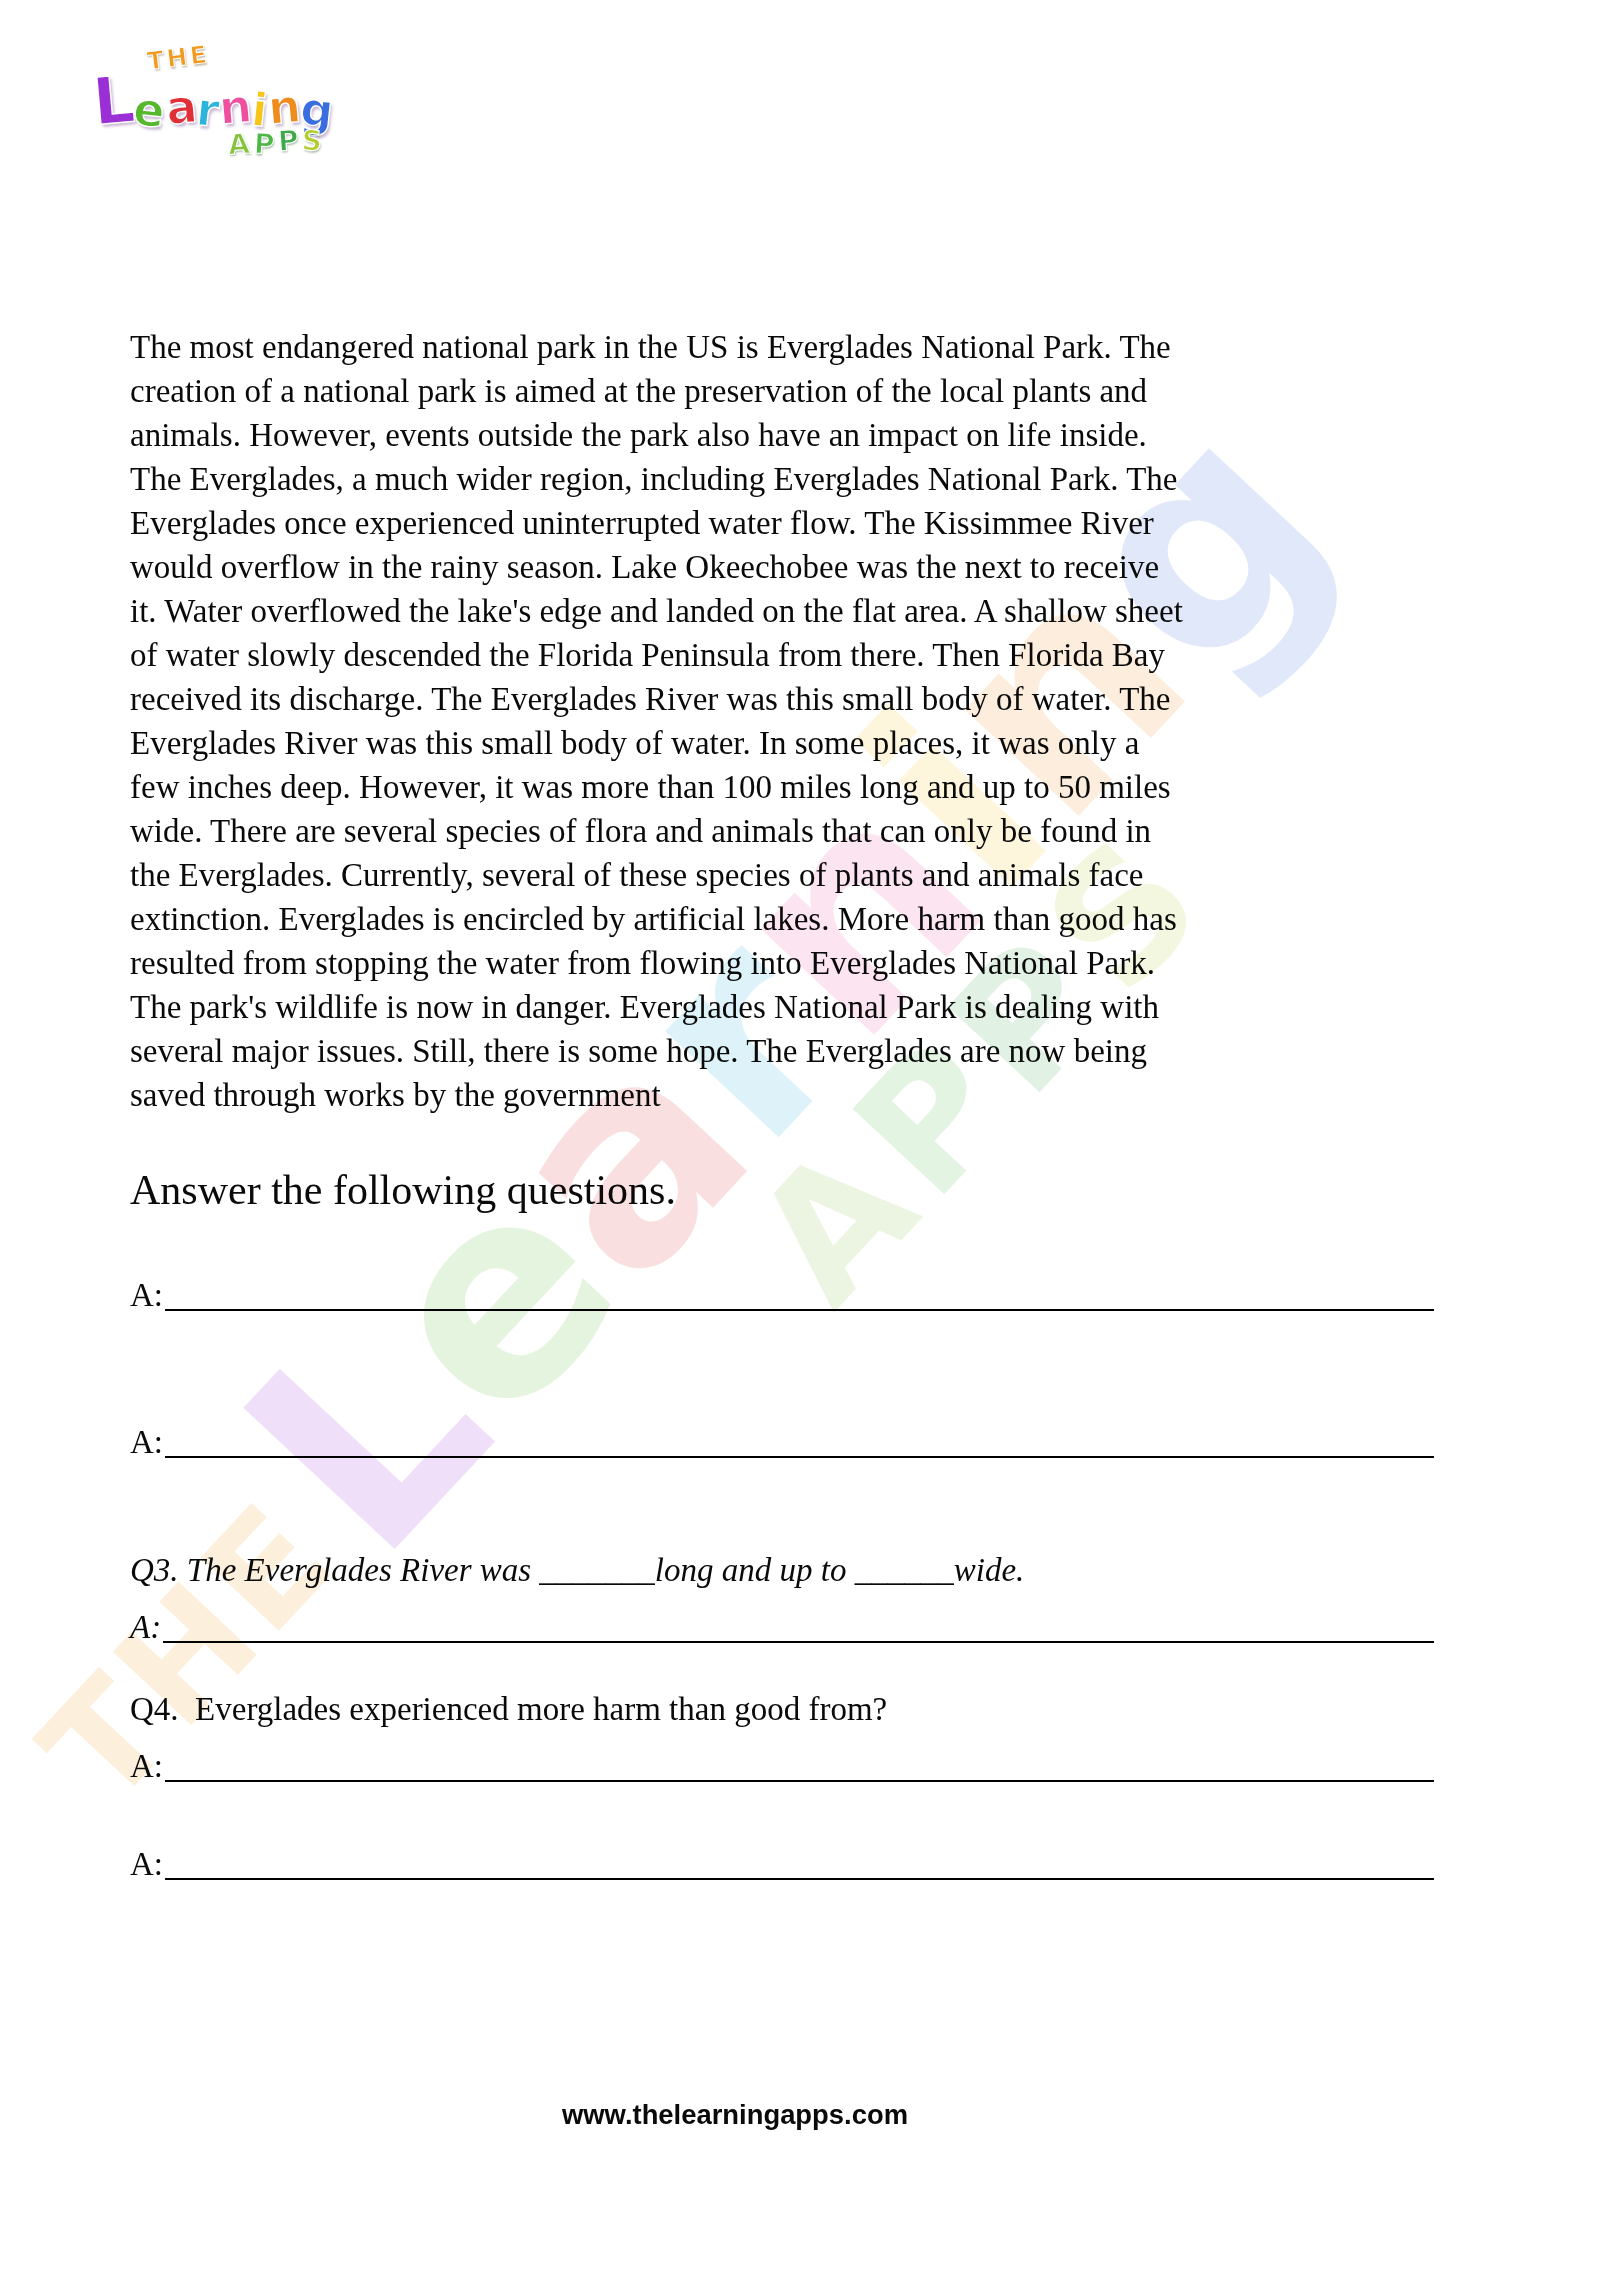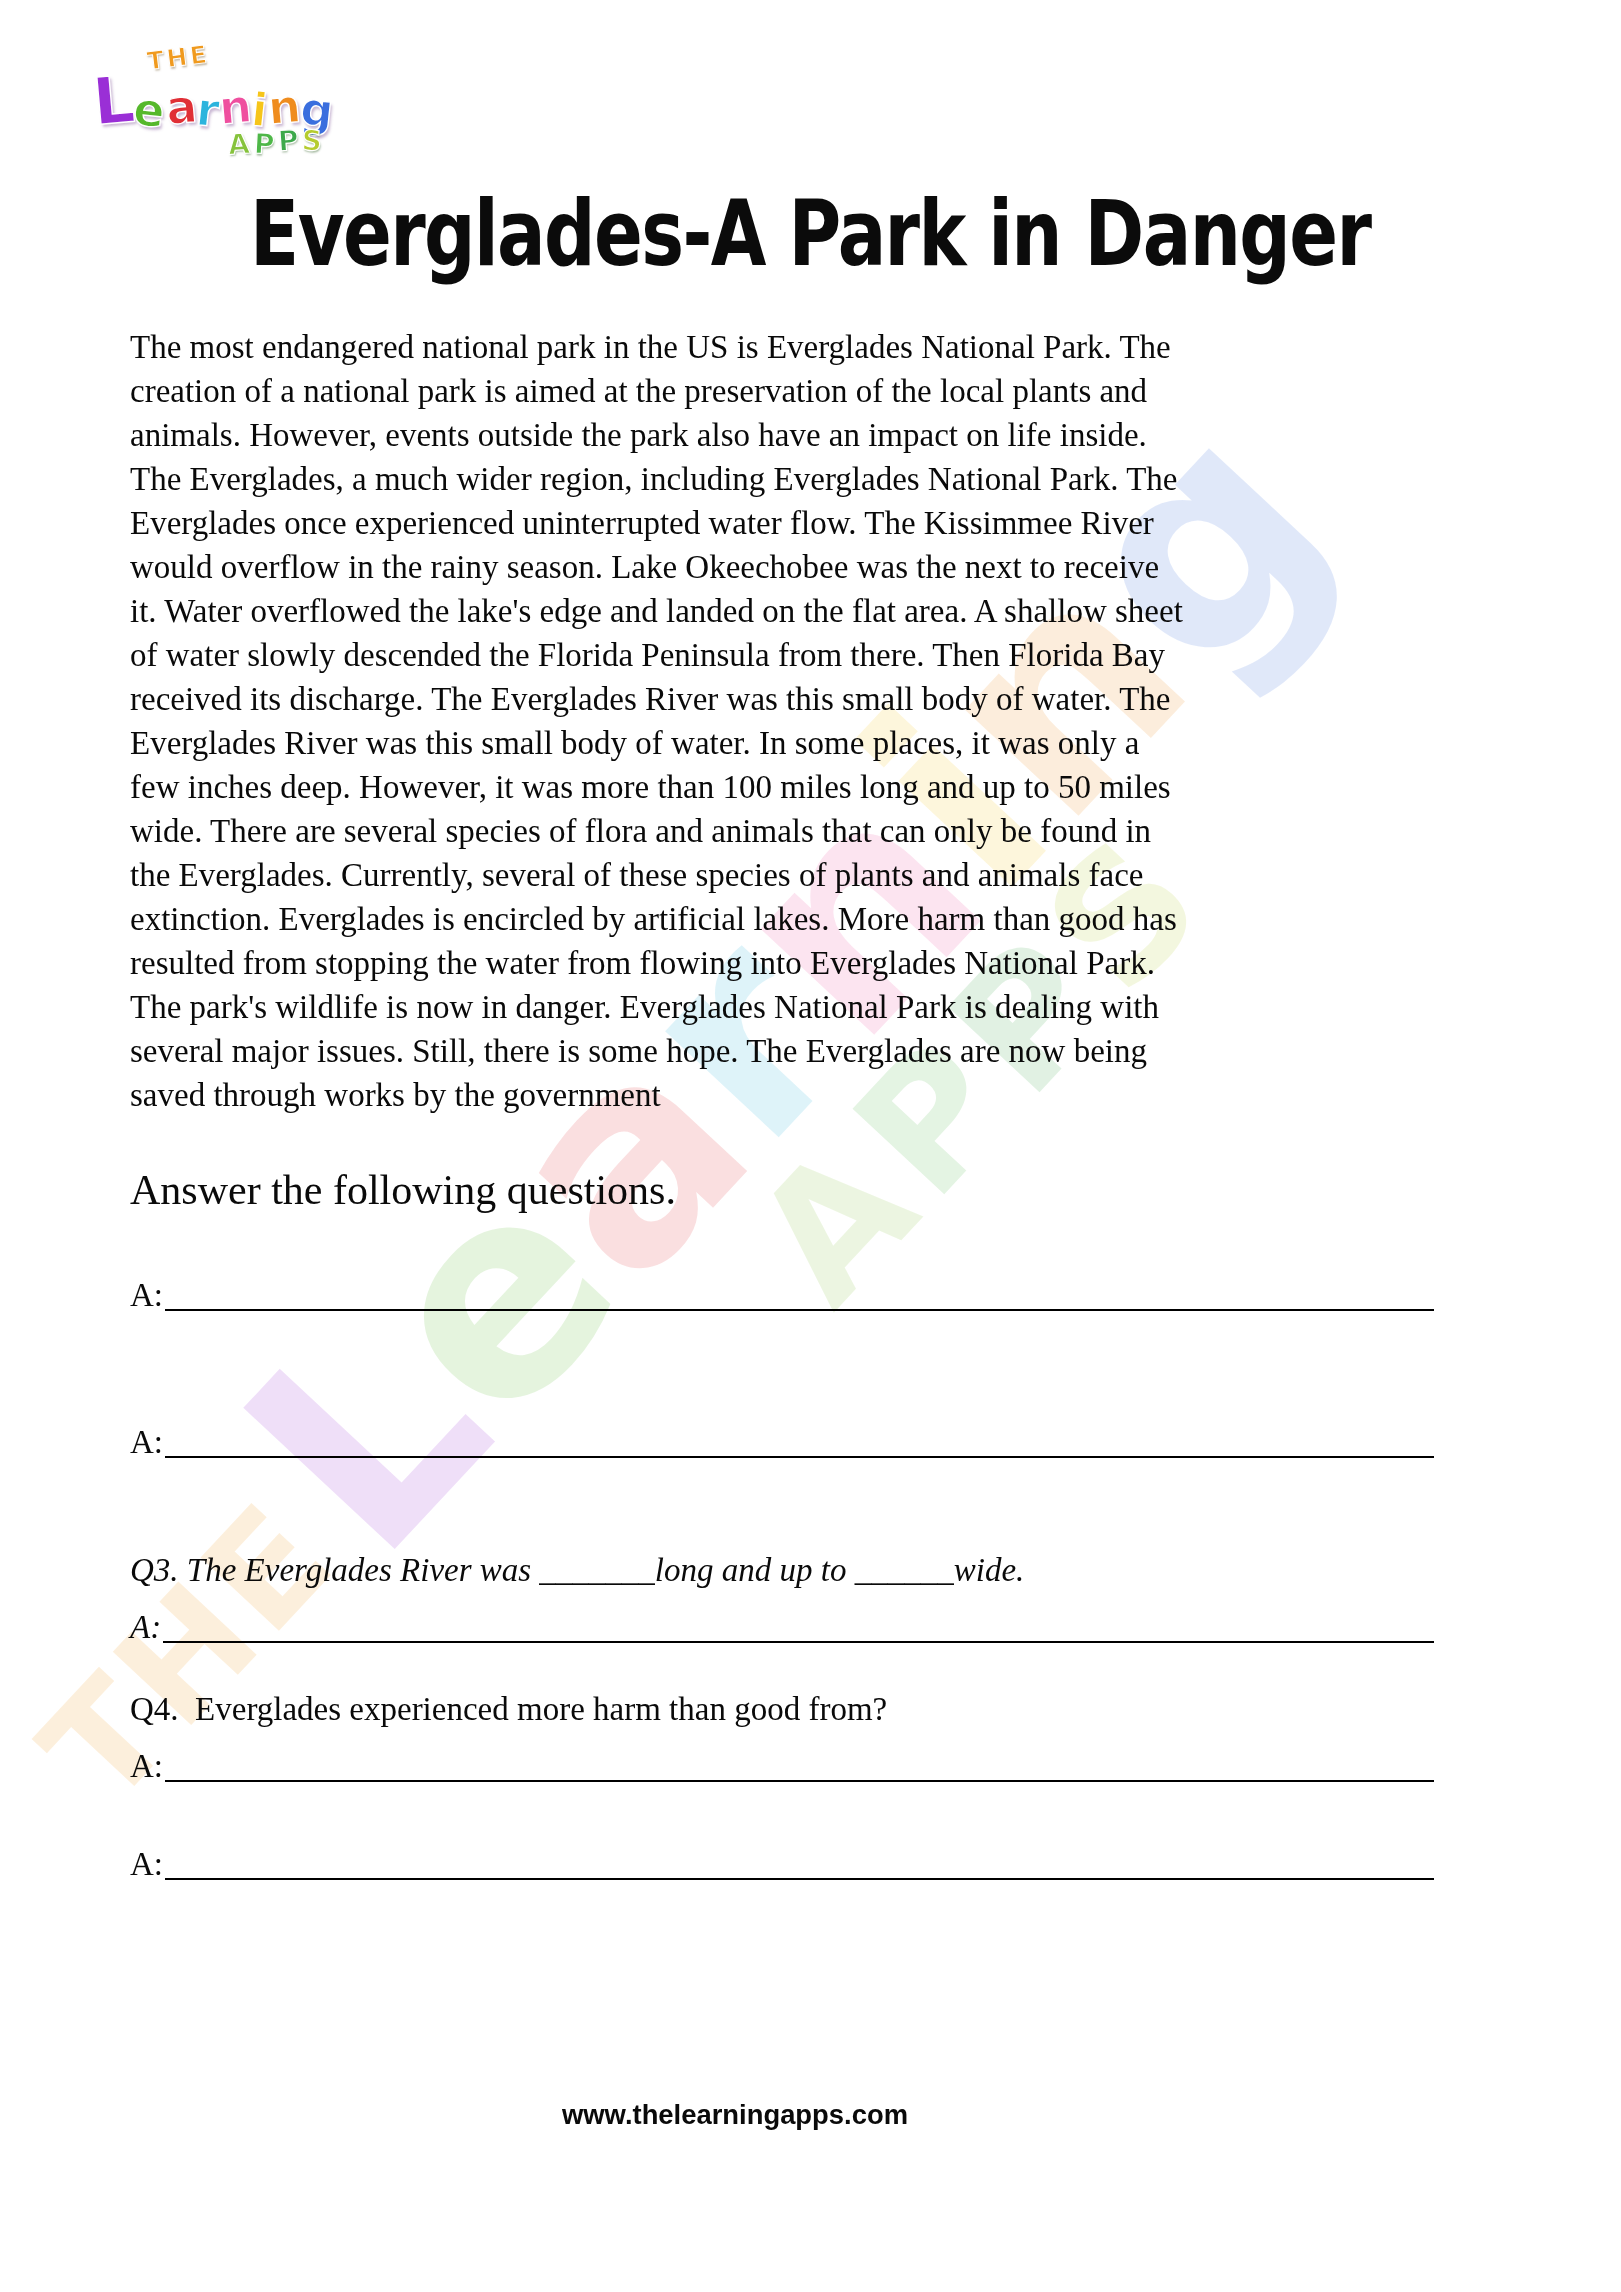--- a/index.html
+++ b/index.html
@@ -114,23 +114,20 @@
     <div class="wm-main"><span class="wm-the" style="color: rgb(240, 154, 30);">THE</span><span style="color: rgb(154, 47, 214);">L</span><span style="color: rgb(86, 184, 44);">e</span><span style="color: rgb(224, 47, 54);">a</span><span style="color: rgb(44, 180, 221);">r</span><span style="color: rgb(239, 79, 159);">n</span><span style="color: rgb(246, 197, 26);">i</span><span style="color: rgb(239, 140, 30);">n</span><span style="color: rgb(58, 110, 222);">g</span></div>
     <div class="wm-apps"><span style="color: rgb(134, 195, 60);">A</span><span style="color: rgb(78, 183, 72);">P</span><span style="color: rgb(61, 169, 75);">P</span><span style="color: rgb(181, 204, 47);">S</span></div>
   </div>
 
   <header class="logo">
     <div class="logo-the" style="color: rgb(240, 154, 30);">THE</div>
     <div class="logo-learning"><span style="color: rgb(154, 47, 214);">L</span><span style="color: rgb(86, 184, 44);">e</span><span style="color: rgb(224, 47, 54);">a</span><span style="color: rgb(44, 180, 221);">r</span><span style="color: rgb(239, 79, 159);">n</span><span style="color: rgb(246, 197, 26);">i</span><span style="color: rgb(239, 140, 30);">n</span><span style="color: rgb(58, 110, 222);">g</span></div>
     <div class="logo-apps"><span style="color: rgb(134, 195, 60);">A</span><span style="color: rgb(78, 183, 72);">P</span><span style="color: rgb(61, 169, 75);">P</span><span style="color: rgb(181, 204, 47);">S</span></div>
   </header>
 
-  <div class="title-wrap">
-    <h1 class="title">Everglades-A Park in Danger</h1>
-  </div>
 
   <p class="passage">The most endangered national park in the US is Everglades National Park. The
 creation of a national park is aimed at the preservation of the local plants and
 animals. However, events outside the park also have an impact on life inside.
 The Everglades, a much wider region, including Everglades National Park. The
 Everglades once experienced uninterrupted water flow. The Kissimmee River
 would overflow in the rainy season. Lake Okeechobee was the next to receive
 it. Water overflowed the lake's edge and landed on the flat area. A shallow sheet
 of water slowly descended the Florida Peninsula from there. Then Florida Bay
 received its discharge. The Everglades River was this small body of water. The

